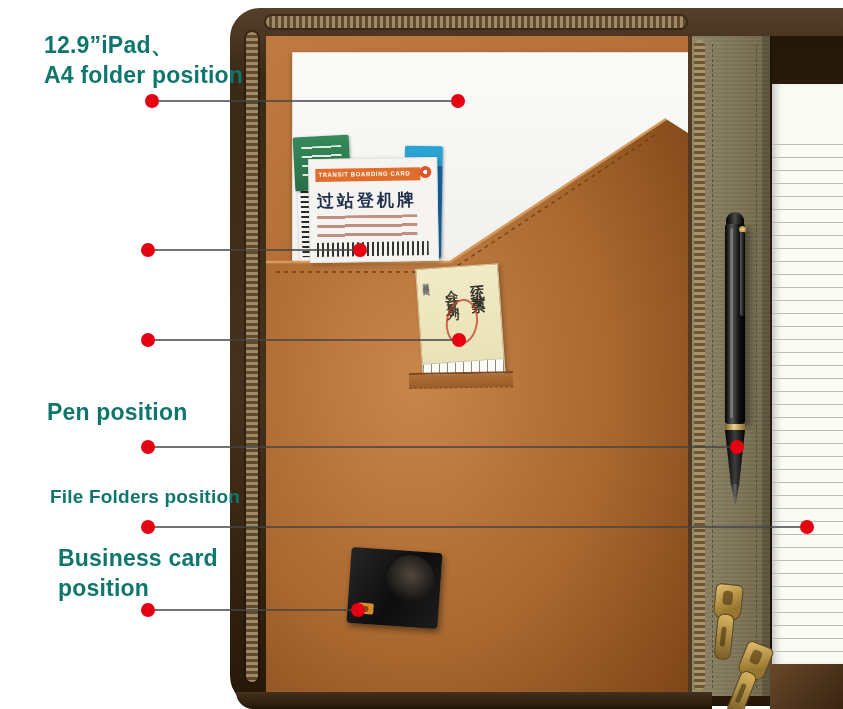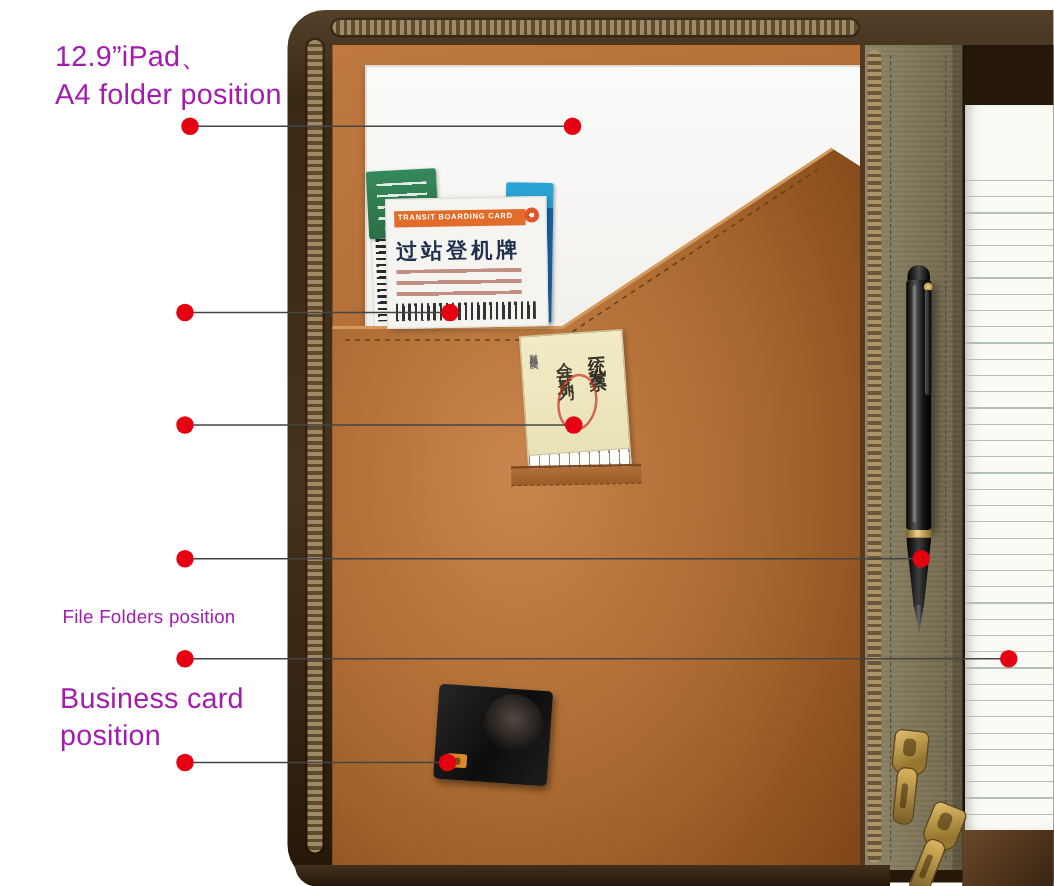--- a/index.html
+++ b/index.html
@@ -175,24 +175,24 @@
   .tab{position:absolute;top:30px;left:5px;width:15px;height:44px;
     background:linear-gradient(#d8b35e,#7a5e28);border:1px solid #5c4720;border-radius:7px;}
   .tab::after{content:"";position:absolute;left:4px;top:12px;width:5px;height:20px;border-radius:3px;
     background:rgba(60,40,10,.55);}
 
   
   #ann-svg{left:0;top:0;width:843px;height:709px;z-index:20;pointer-events:none;}
   .leader{stroke:#444;stroke-width:1.3;}
   .dot{fill:#e50012;}
   .label{
-    position:absolute;z-index:21;font-weight:normal;font-size:23px;line-height:1.32;
-    color:#a21caf;white-space:pre-line;letter-spacing:.2px;
-  }
-  .label.small{font-size:15px;}
+    position:absolute;z-index:21;font-weight:bold;font-size:23px;line-height:1.32;
+    color:#0f766e;white-space:pre-line;letter-spacing:.2px;
+  }
+  .label.small{font-size:19px;}
 </style>
 </head>
 <body>
 
 <div id="canvas">
 
   <div class="abs folder-back"></div>
   <div class="abs teeth-left"></div>
   <div class="abs teeth-top"></div>
   <div class="abs leather-panel"></div>
@@ -298,17 +298,18 @@
     </g>
     <g>
       <line class="leader" x1="148" y1="610" x2="358" y2="610"></line>
       <circle class="dot" cx="148" cy="610" r="7"></circle>
         <circle class="dot" cx="358" cy="610" r="7"></circle>
     </g>
   </svg>
 
   <div class="label" style="left:44px;top:30px">12.9”iPad、
 A4 folder position</div>
+  <div class="label" style="left:47px;top:397px">Pen position</div>
   <div class="label small" style="left:50px;top:484px">File Folders position</div>
-  <div class="label" style="left:48px;top:543px">Business card
+  <div class="label" style="left:58px;top:543px">Business card
 position</div>
 
 </div>
 
 </body></html>

